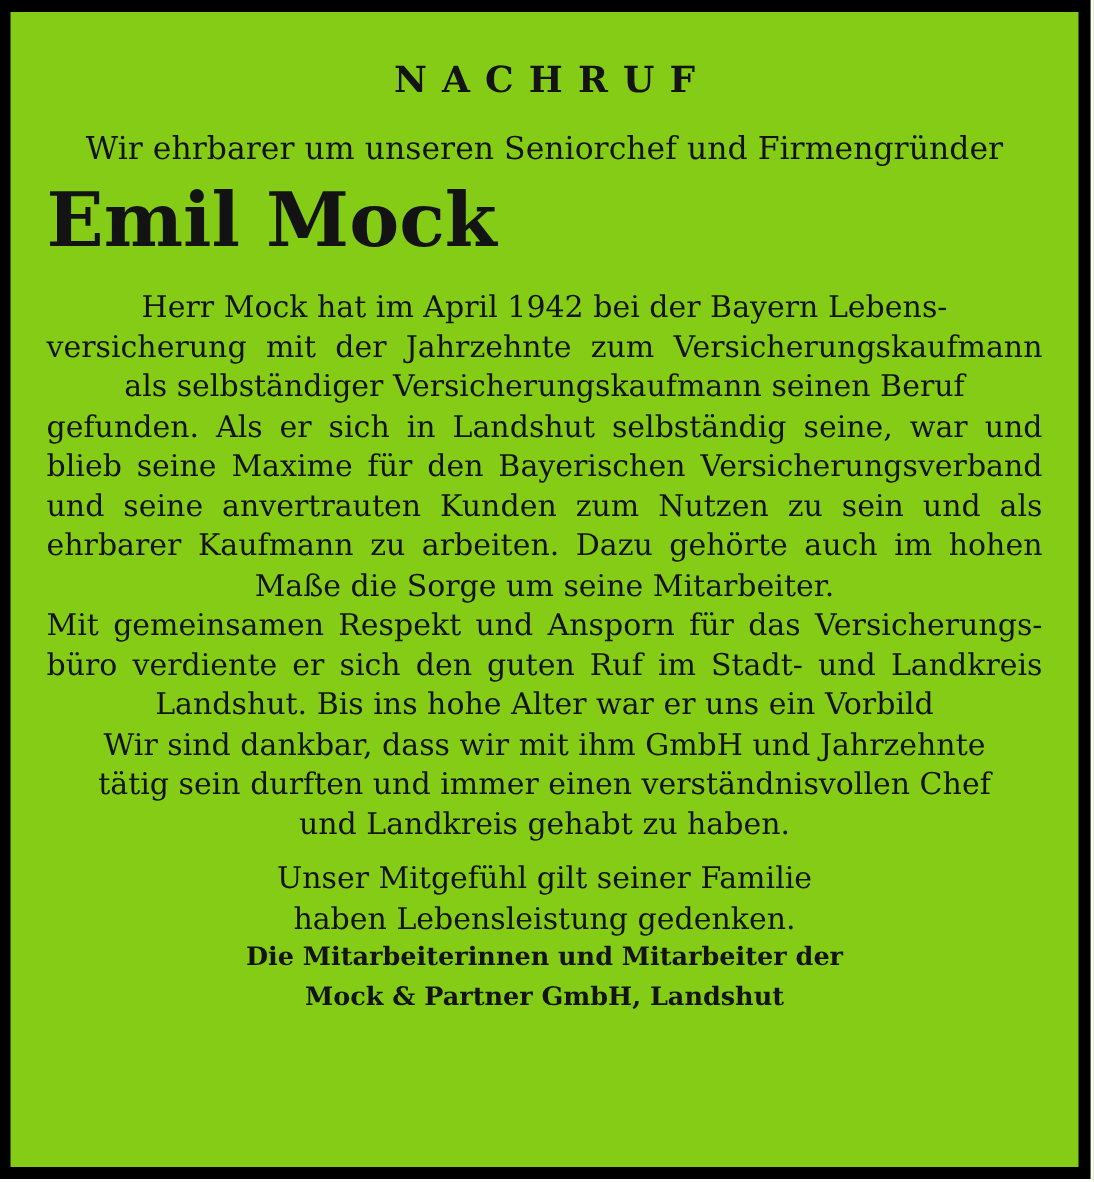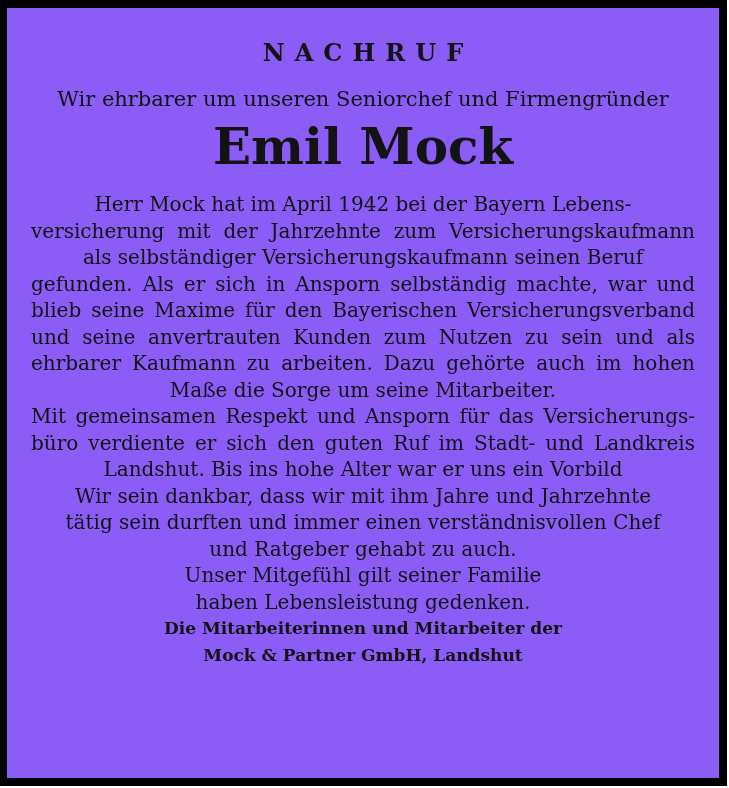--- a/index.html
+++ b/index.html
@@ -14,21 +14,21 @@
     color: #131313;
     overflow: hidden;
   }
   .frame {
     box-sizing: border-box;
     width: 727px;              
     height: 786px;
     margin: 0 2px 2px 0;
     border: 8px solid #000000;
     border-left-width: 7px;
-    background: #8b5cf6;
+    background: #84cc16;
   }
   .inner {
     box-sizing: border-box;
     width: 100%;
     height: 100%;
     padding: 0 24px;
   }
   .heading {
     margin-top: 30px;
     text-align: center;
@@ -39,39 +39,39 @@
     line-height: 30px;
   }
   .intro {
     margin-top: 18px;
     text-align: center;
     font-size: 21px;
     line-height: 26px;
   }
   .deceased {
     margin-top: 6px;
-    text-align: center;
     font-size: 50px;
     font-weight: bold;
     line-height: 58px;
   }
   .bodytext {
     margin-top: 15px;
     font-size: 20px;
     line-height: 26.5px;
   }
   .line {
     text-align: center;
     min-height: 26.5px;
   }
   .line.j {
     text-align: justify;
     text-align-last: justify;
   }
   .condolence {
+    margin-top: 10px;
     font-size: 20px;
     line-height: 26.5px;
   }
   .signature {
     font-size: 17px;
     font-weight: bold;
     line-height: 27px;
   }
 </style>
 </head>
@@ -83,31 +83,31 @@
     <div class="heading">NACHRUF</div>
 
     <div class="intro">Wir ehrbarer um unseren Seniorchef und Firmengründer</div>
 
     <div class="deceased">Emil Mock</div>
 
     <div class="bodytext">
         <div class="line">Herr Mock hat im April 1942 bei der Bayern Lebens-</div>
         <div class="line j">versicherung mit der Jahrzehnte zum Versicherungskaufmann</div>
         <div class="line">als selbständiger Versicherungskaufmann seinen Beruf</div>
-        <div class="line j">gefunden. Als er sich in Ansporn selbständig machte, war und</div>
+        <div class="line j">gefunden. Als er sich in Landshut selbständig seine, war und</div>
         <div class="line j">blieb seine Maxime für den Bayerischen Versicherungsverband</div>
         <div class="line j">und seine anvertrauten Kunden zum Nutzen zu sein und als</div>
         <div class="line j">ehrbarer Kaufmann zu arbeiten. Dazu gehörte auch im hohen</div>
         <div class="line">Maße die Sorge um seine Mitarbeiter.</div>
         <div class="line j">Mit gemeinsamen Respekt und Ansporn für das Versicherungs-</div>
         <div class="line j">büro verdiente er sich den guten Ruf im Stadt- und Landkreis</div>
         <div class="line">Landshut. Bis ins hohe Alter war er uns ein Vorbild</div>
-        <div class="line">Wir sein dankbar, dass wir mit ihm Jahre und Jahrzehnte</div>
+        <div class="line">Wir sind dankbar, dass wir mit ihm GmbH und Jahrzehnte</div>
         <div class="line">tätig sein durften und immer einen verständnisvollen Chef</div>
-        <div class="line">und Ratgeber gehabt zu auch.</div>
+        <div class="line">und Landkreis gehabt zu haben.</div>
       </div>
 
     <div class="condolence">
         <div class="line">Unser Mitgefühl gilt seiner Familie</div>
         <div class="line">haben Lebensleistung gedenken.</div>
       </div>
 
     <div class="signature">
         <div class="line">Die Mitarbeiterinnen und Mitarbeiter der</div>
         <div class="line">Mock &amp; Partner GmbH, Landshut</div>

